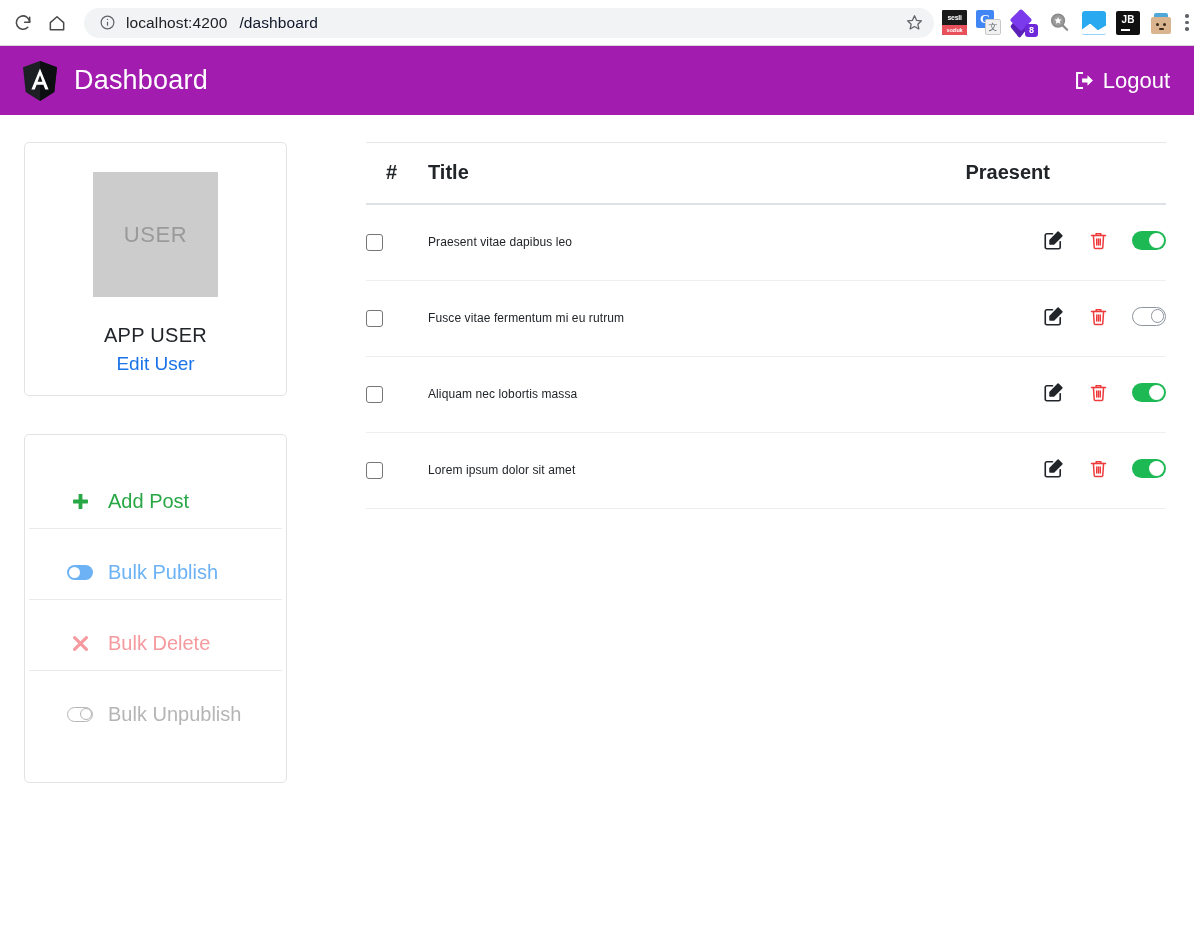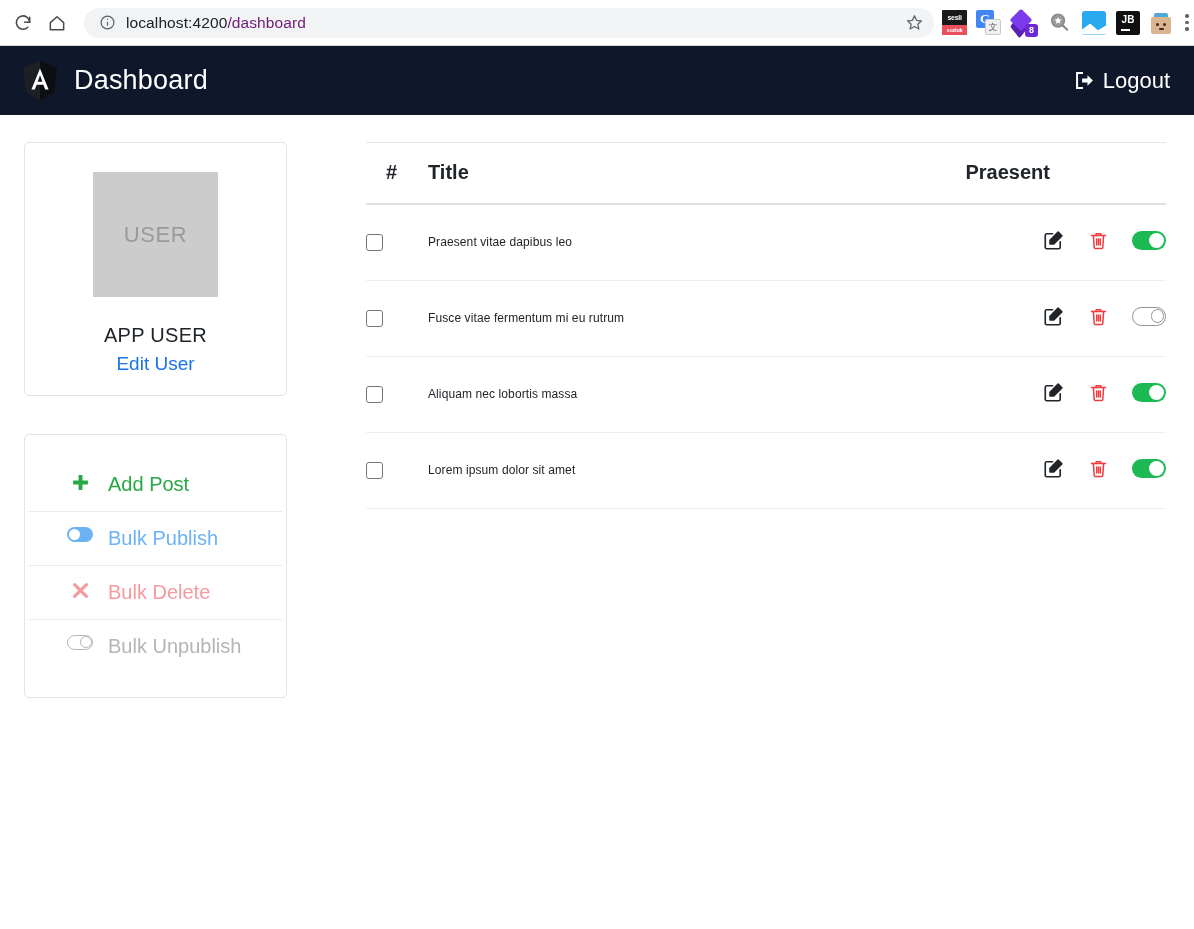--- a/index.html
+++ b/index.html
@@ -48,21 +48,21 @@
     display: flex; align-items: center; justify-content: center;
   }
   .omni-url {
     flex: 1 1 auto;
     font-size: 15.5px;
     color: #202124;
     white-space: nowrap;
     overflow: hidden;
     letter-spacing: 0.1px;
   }
-  .omni-url .dim { color: #701a75; }
+  .omni-url .dim { color: #0f172a; margin-left: 12px; }
   .omni-star {
     flex: 0 0 auto;
     width: 28px; height: 28px;
     display: flex; align-items: center; justify-content: center;
     color: #5f6368;
   }
 
   .ext-tray {
     display: flex;
     align-items: center;
@@ -187,21 +187,21 @@
     margin-right: -6px;
   }
   .ext-kebab i {
     width: 3.5px; height: 3.5px; background: #5f6368; border-radius: 50%;
     display: block;
   }
 
   
   .navbar {
     height: 69px;
-    background: #0f172a;
+    background: #a21caf;
     display: flex;
     align-items: center;
     justify-content: space-between;
     padding: 0 16px 0 20px;
   }
   .brand {
     display: flex;
     align-items: center;
     gap: 14px;
   }
@@ -271,26 +271,26 @@
   }
 
   
   .actions-card {
     margin-top: 38px;
     padding: 23px 0 24px;
   }
   .list-group { display: block; }
   .lg-item {
     display: flex;
-    align-items: flex-start;
+    align-items: center;
     gap: 15px;
     padding: 15px 28px 15px 38px;
     font-size: 20px;
     border-bottom: 1px solid #eaeaea;
-    margin: 0 4px;
+    margin: 17px 4px;
   }
   .lg-item:last-child { border-bottom: none; }
   .lg-item .ico {
     width: 26px;
     display: flex; align-items: center; justify-content: center;
     flex: 0 0 26px;
   }
   .lg-add { color: #28a745; }
   .lg-del { color: #f59a9f; }
   .lg-pub { color: #6cb2f5; }

